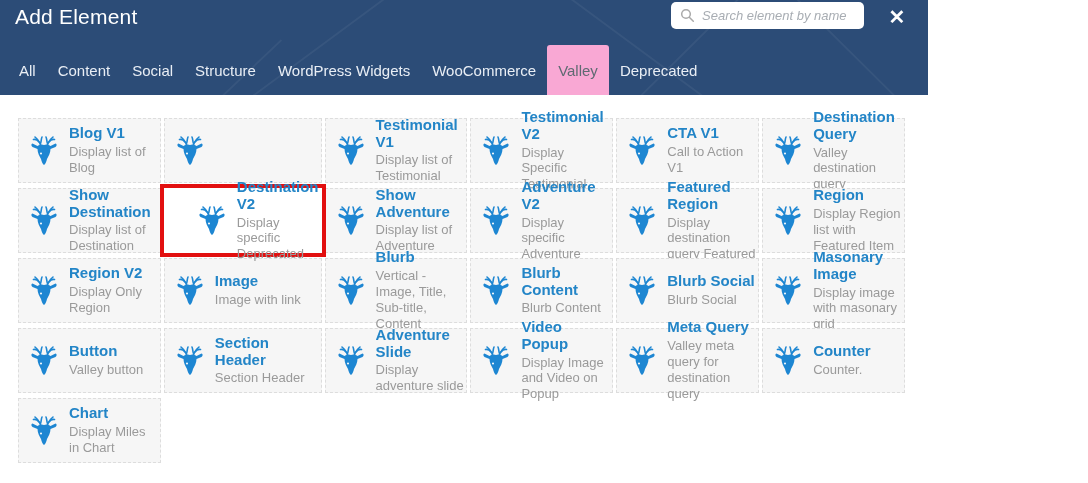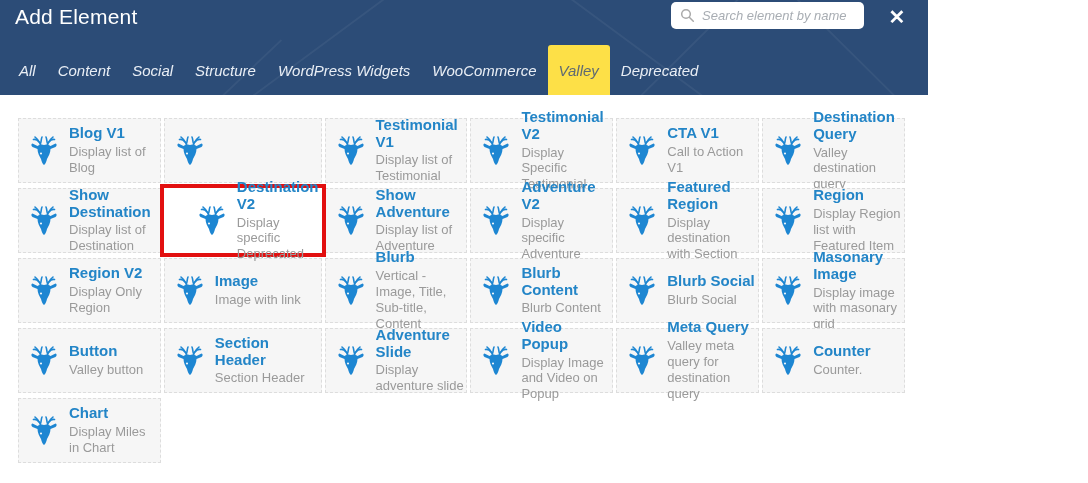--- a/index.html
+++ b/index.html
@@ -27,22 +27,22 @@
     display:flex;align-items:center;padding:0 9px;gap:7px;}
   .search-box svg{flex:0 0 auto;display:block;}
   .search-input{flex:1;border:none;outline:none;background:transparent;font-family:"Liberation Sans",sans-serif;
     font-size:13px;font-style:italic;color:#777;min-width:0;}
   .search-input::placeholder{color:#a8adb3;font-style:italic;}
 
   .close-btn{position:absolute;right:14px;top:1px;width:34px;height:32px;background:none;border:none;color:#fff;
     font-size:20px;font-weight:700;cursor:pointer;line-height:32px;font-family:"Liberation Sans",sans-serif;}
 
   .tabs{position:absolute;left:8px;bottom:0;display:flex;height:50px;align-items:stretch;}
-  .tab{padding:0 11px;line-height:52px;font-size:15px;color:var(--tab-text);cursor:pointer;white-space:nowrap;font-style:italic;}
-  .tab.active{background:#fde047;color:var(--active-tab-text);border-radius:3px 3px 0 0;}
+  .tab{padding:0 11px;line-height:52px;font-size:15px;color:var(--tab-text);cursor:pointer;white-space:nowrap;}
+  .tab.active{background:#f9a8d4;color:var(--active-tab-text);border-radius:3px 3px 0 0;}
 
   
   .grid{flex:1;background:#fff;padding:23px 23px 0 18px;display:grid;
     grid-template-columns:repeat(6,1fr);grid-auto-rows:65px;gap:5px 3px;align-content:start;}
   .card{background:var(--card-bg);border:1px dashed #ddd;display:flex;align-items:center;
     padding:0 2px 0 10px;gap:10px;cursor:pointer;}
   .card.hl{background:#fff;border-color:transparent;box-shadow:0 0 0 4px var(--highlight-red);position:relative;z-index:2;padding-left:32px;}
   .deer{flex:0 0 30px;width:30px;height:34px;}
   .deer svg{width:30px;height:34px;display:block;}
   .ctext{display:flex;flex-direction:column;min-width:0;}
@@ -313,21 +313,21 @@
           <path d="M36,23 C38,15 42,9 48,4"></path>
           <path d="M40,14 C43,10 47,8 51,9"></path>
           <path d="M37,17 C35,12 36,8 34,4"></path>
         </g>
         <path fill="var(--icon-blue)" d="M30,20 C26,18 20,19 17,22 L7,17 C4,18 4,22 7,24 L17,28 C17,36 21,42 24,48 C25,53 27,58 30,60 C33,58 35,53 36,48 C39,42 43,36 43,28 L53,24 C56,22 56,18 53,17 L43,22 C40,19 34,18 30,20 Z"></path>
         <circle cx="24" cy="37" r="2" fill="#fff"></circle>
       </svg>
     </span>
     <span class="ctext">
       <span class="ctitle">Featured Region</span>
-      <span class="cdesc">Display destination with Section</span>
+      <span class="cdesc">Display destination query Featured</span>
     </span>
   </div>
 
   <div class="card">
     <span class="deer">
       <svg viewBox="0 0 60 64">
         <g stroke="var(--icon-blue)" stroke-width="3.2" stroke-linecap="round" fill="none">
           <path d="M24,23 C22,15 18,9 12,4"></path>
           <path d="M20,14 C17,10 13,8 9,9"></path>
           <path d="M23,17 C25,12 24,8 26,4"></path>

